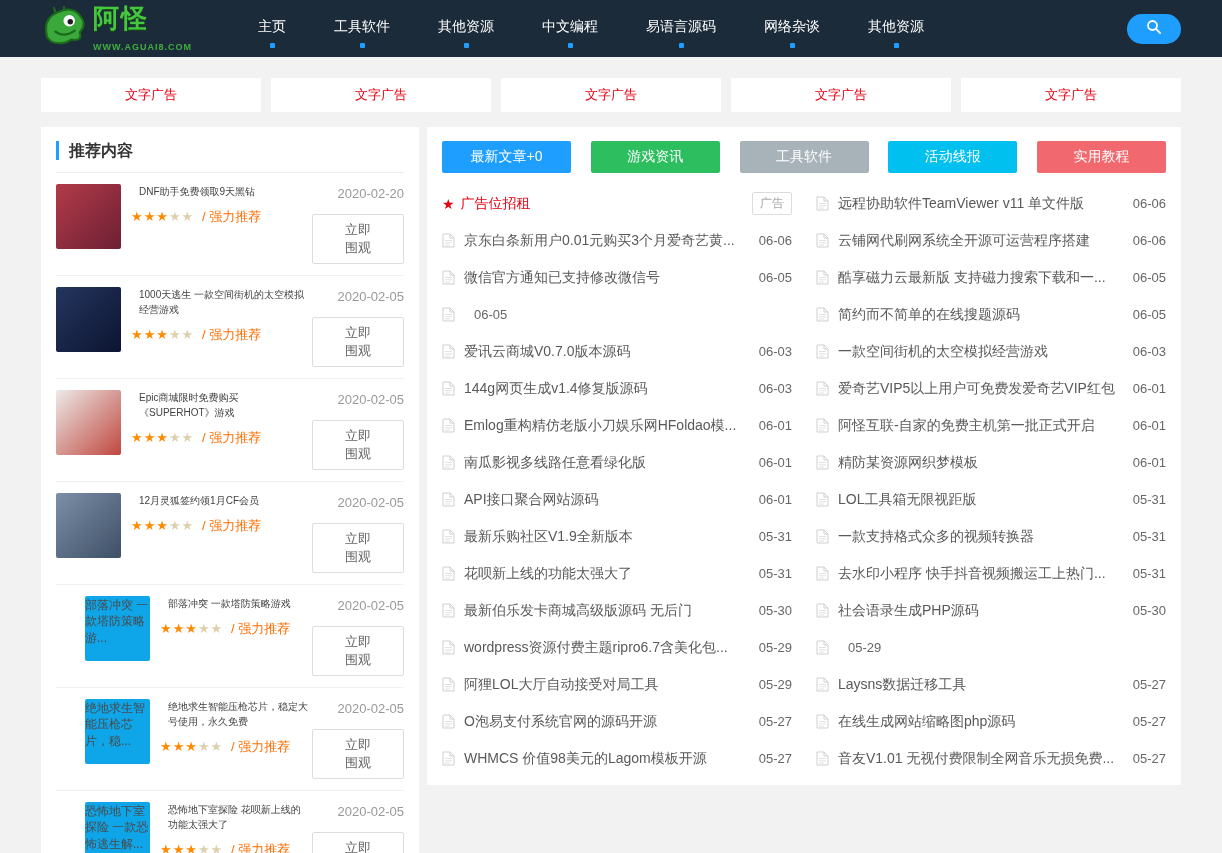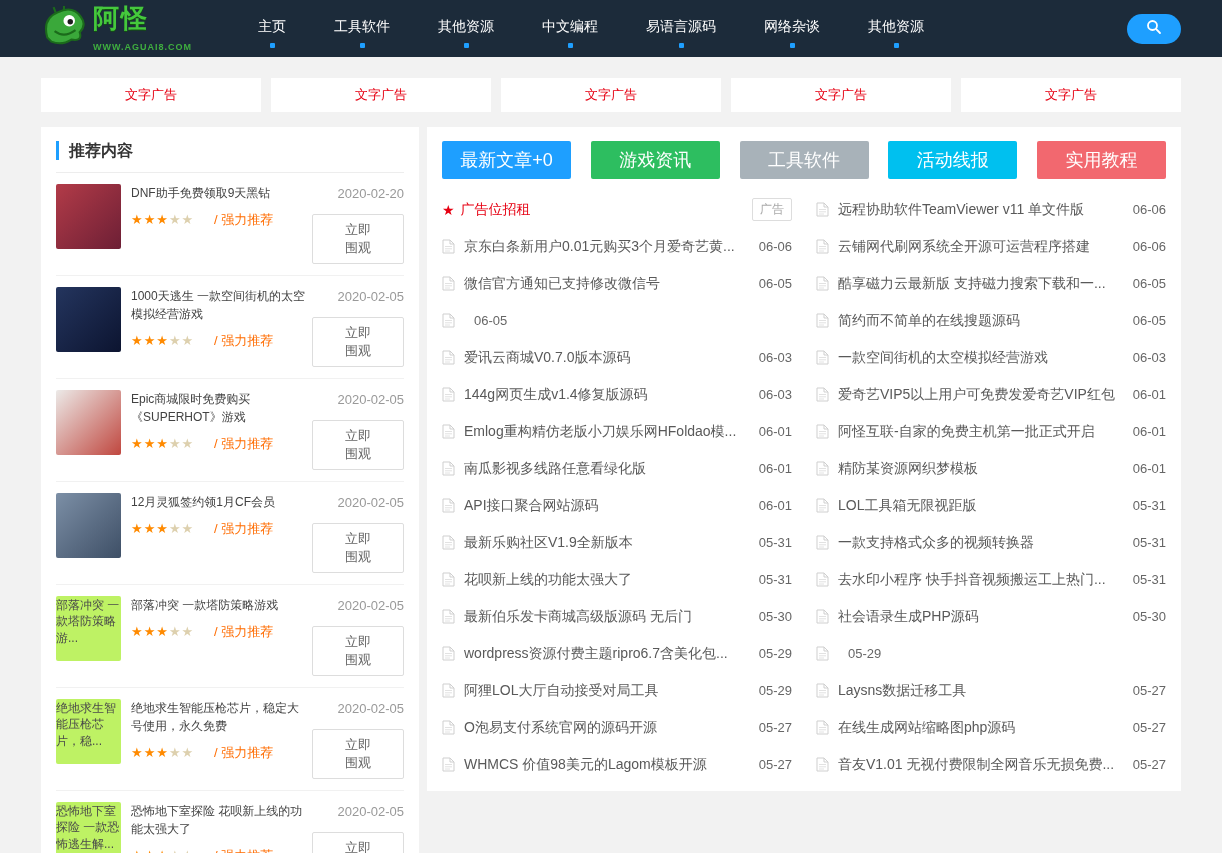--- a/index.html
+++ b/index.html
@@ -30,36 +30,36 @@
   .card { background:#fff; }
   .left-card { width:378px; flex:0 0 378px; padding:14px 15px 2px; }
   .right-card { flex:1; padding:14px 15px 8px; }
 
   
   .panel-header { border-bottom:1px solid #ededed; padding-bottom:12px; }
   .panel-title { font-size:16px; font-weight:bold; color:#333; border-left:3px solid #1e9fff; padding-left:10px; line-height:1.2; }
   .rec-item { display:flex; padding:11px 0; border-bottom:1px solid #f1f1f1; align-items:flex-start; }
   .rec-item:last-child { border-bottom:none; }
   .thumb { width:65px; height:65px; flex:0 0 65px; border-radius:2px; overflow:hidden; margin-right:10px; background:#d8d8d8; }
-  .thumb.broken { background:#bef264; }
+  .thumb.broken { background:#0ea5e9;margin-left:29px; }
   .thumb-text { display:none; }
   .thumb.broken .thumb-text { display:block; font-size:12px; color:#4a4a4a; line-height:1.35; word-break:break-all; padding:1px 0; }
   .rec-mid { flex:1; min-width:0; padding-right:4px; }
-  .rec-title { display:block; font-size:12px; color:#424242; line-height:1.5; }
+  .rec-title { display:block; font-size:10px; color:#424242; line-height:1.5;margin-left:8px; }
   .rating { margin-top:9px; font-size:13px; white-space:nowrap; }
   .stars-full { color:#ff8a00; letter-spacing:1px; }
   .stars-empty { color:#ddd0ae; letter-spacing:1px; }
-  .rating-label { color:#ff6c00; margin-left:16px; }
+  .rating-label { color:#ff6c00; margin-left:4px; }
   .rec-right { width:92px; flex:0 0 92px; display:flex; flex-direction:column; align-items:flex-end; }
   .rec-date { color:#999; font-size:13px; margin:2px 0 13px; }
   .view-btn { border:1px solid #ddd; background:#fff; color:#666; font-size:13px; padding:6px 27px; border-radius:2px; cursor:pointer;font-family:Liberation Serif, serif; }
 
   
   .tabs { display:flex; justify-content:space-between; margin-bottom:12px; }
-  .tab-btn { width:129px; height:38px; border:none; border-radius:2px; color:#fff; font-size:18px; cursor:pointer; background:#999; }
+  .tab-btn { width:129px; height:32px; border:none; border-radius:2px; color:#fff; font-size:14px; cursor:pointer; background:#999; }
   .article-cols { display:flex; gap:24px; }
   .col { flex:1; min-width:0; }
   .art-row { display:flex; align-items:center; height:37px; }
   .doc-icon { flex:0 0 13px; margin-right:9px; display:flex; align-items:center; }
   .art-title { flex:1; min-width:0; color:#595959; font-size:14px; white-space:nowrap; overflow:hidden; text-overflow:ellipsis; }
   .art-date { color:#666; font-size:13px; margin-left:10px; flex:0 0 auto; }
   .ad-star { color:#e60012; font-size:14px; margin-right:6px; flex:0 0 auto; }
   .adslot-title { flex:1; min-width:0; color:#e60012; font-size:14px; white-space:nowrap; overflow:hidden; }
   .ad-tag { border:1px solid #ddd; color:#aaa; font-size:12px; padding:2px 7px; border-radius:2px; margin-left:10px; background:#fff; }
 </style>

